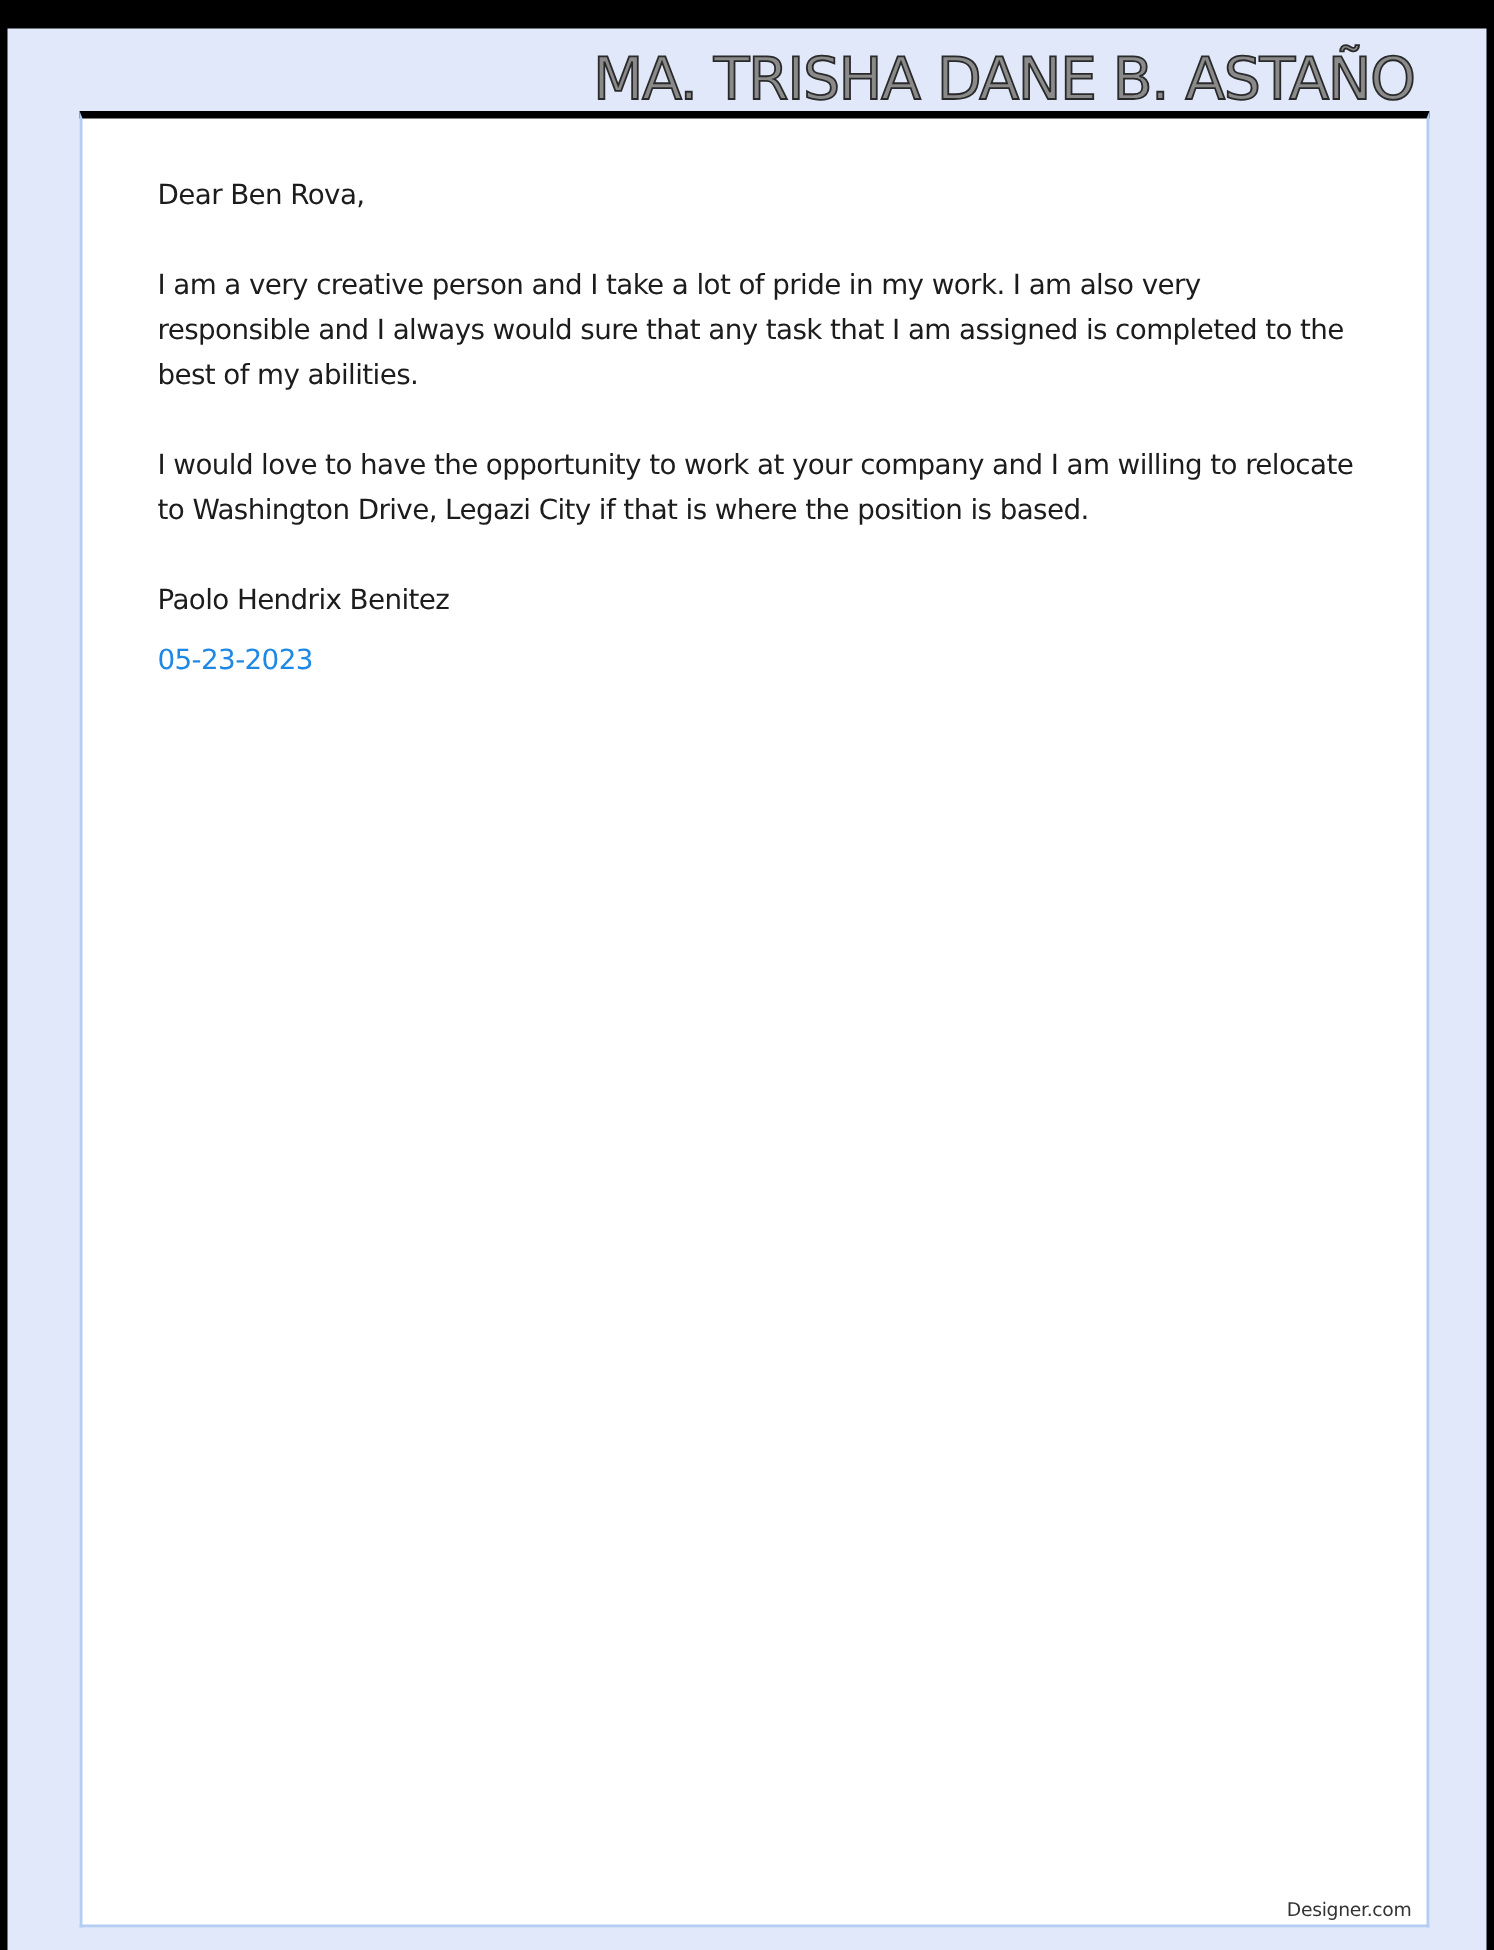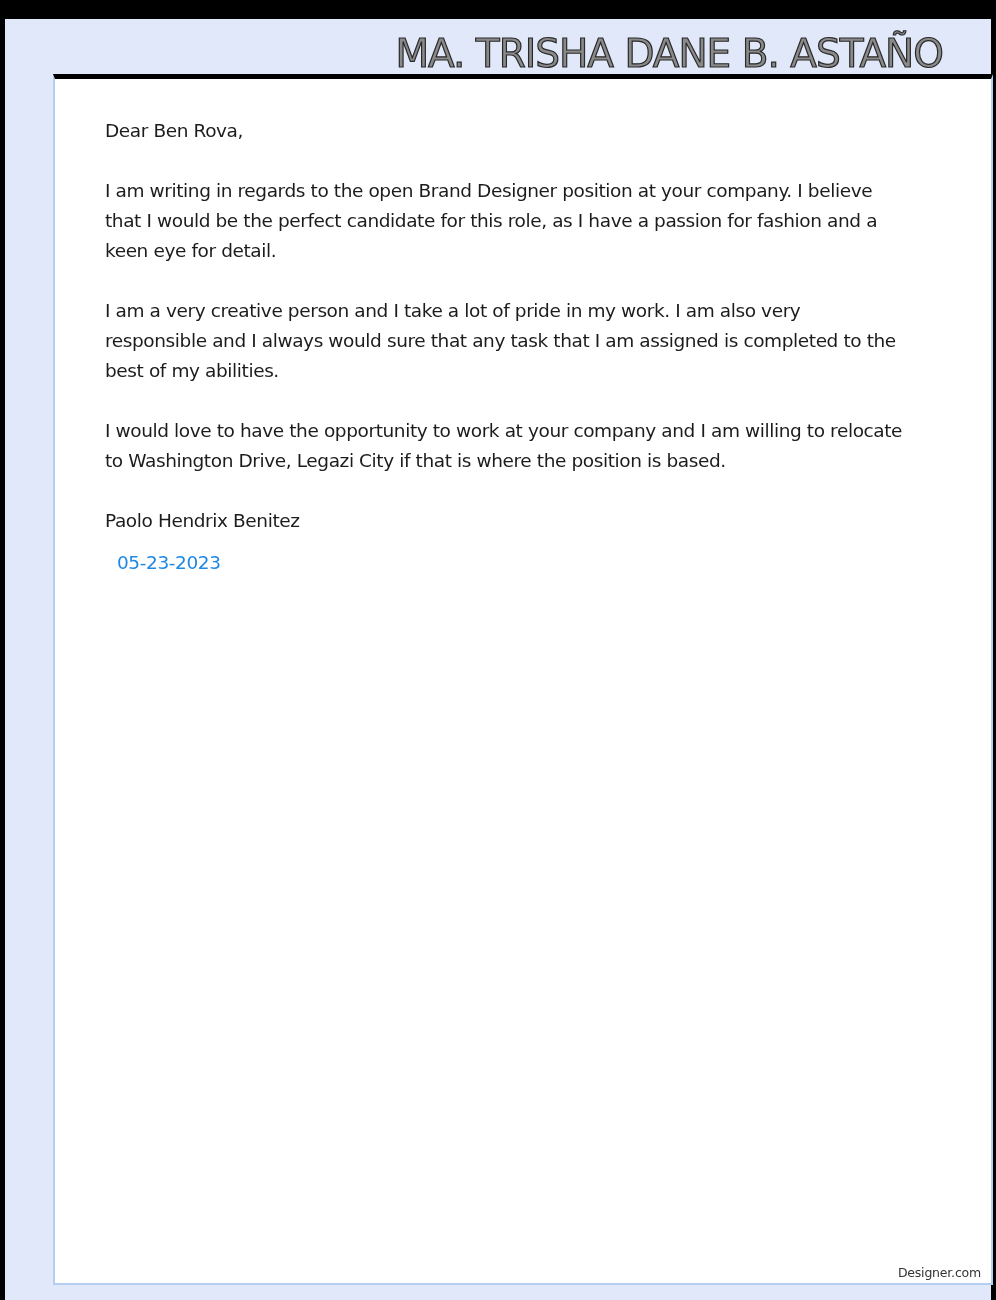--- a/index.html
+++ b/index.html
@@ -41,61 +41,59 @@
       left: 48px;
       top: 55px;
       width: 896px;
       height: 1204px;
       background: #ffffff;
       border-left: 2px solid #b3cdf3;
       border-right: 2px solid #b3cdf3;
       border-bottom: 2px solid #b3cdf3;
       border-top: 5px solid #000000;
       box-sizing: content-box;
-      padding-left: 40px;
     }
     .letter {
       position: absolute;
       left: 50px;
       top: 37px;
       width: 800px;
       font-size: 18.5px;
       line-height: 30px;
       color: #1c1c1c;
       letter-spacing: -0.4px;
     }
     .letter p {
       margin: 0 0 30px 0;
     }
     .letter .signature {
       margin: 0 0 10px 0;
     }
     .letter .date {
-      margin: 12px;
+      margin: 0;
       color: #1e88e5;
     }
     .footer-brand {
       position: absolute;
       right: 10px;
       bottom: 3px;
       font-size: 12.5px;
       color: #333333;
       letter-spacing: -0.2px;
     }
   </style>
 </head>
 <body>
 
 <div class="frame">
   <h1 class="title">MA. TRISHA DANE B. ASTAÑO</h1>
 
   <div class="page">
     <div class="letter">
       <p>Dear Ben Rova,</p>
-      <p>I am writing in regards to the open Brand Designer position at your company. I believe that I would be the perfect candidate for this role, as I have a passion for fashion and a keen eye for detail.</p>
       <p>I am a very creative person and I take a lot of pride in my work. I am also very responsible and I always would sure that any task that I am assigned is completed to the best of my abilities.</p>
       <p>I would love to have the opportunity to work at your company and I am willing to relocate to Washington Drive, Legazi City if that is where the position is based.</p>
       <p class="signature">Paolo Hendrix Benitez</p>
       <p class="date">05-23-2023</p>
     </div>
     <div class="footer-brand">Designer.com</div>
   </div>
 </div>
 
 </body></html>

